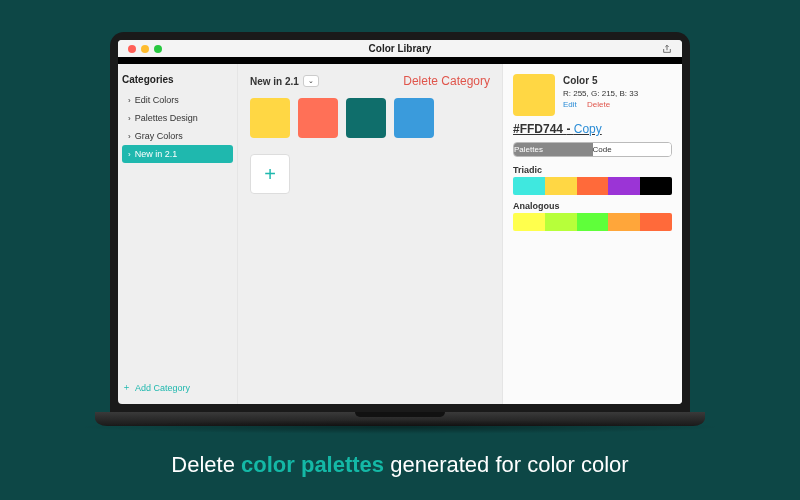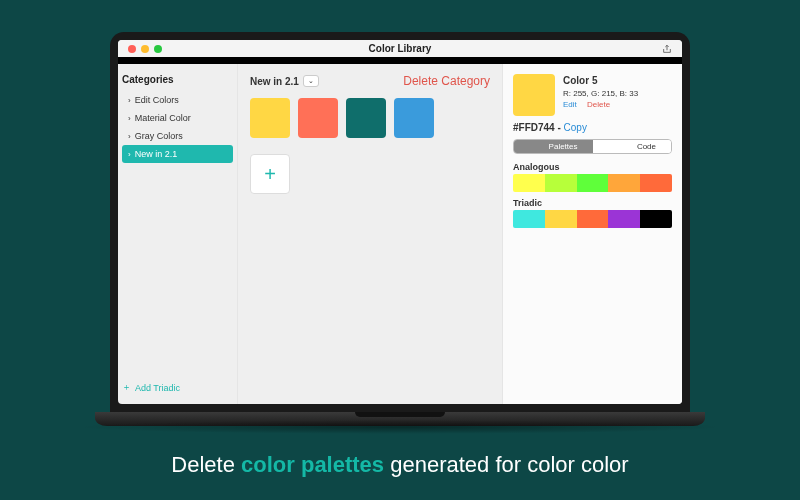--- a/index.html
+++ b/index.html
@@ -65,24 +65,24 @@
   .swatch { width:40px; height:40px; border-radius:4px; cursor:pointer; }
   .add-swatch { width:40px; height:40px; border:1px solid #ddd; border-radius:4px; background:#fff; display:flex; align-items:center; justify-content:center; color:#1fb8ae; font-size:20px; font-weight:200; cursor:pointer; }
 
   .panel { width:180px; background:#fbfbfb; border-left:1px solid #e5e5e5; padding:10px; overflow:hidden; }
   .color-head { display:flex; gap:8px; margin-bottom:6px; }
   .big-sw { width:42px; height:42px; border-radius:4px; }
   .c-info { font-size:8px; line-height:1.4; }
   .c-name { font-weight:700; font-size:10px; }
   .c-links span { cursor:pointer; }
   .c-links .edit{ color:#2a8cd6; } .c-links .del{ color:#e0554b; margin-left:8px;}
-  .hex-row { font-weight:700; font-size:10px; margin:2px 0 6px; }
+  .hex-row { font-weight:700; font-size:12px; margin:2px 0 6px;text-decoration:underline; }
   .copy { color:#2a8cd6; font-weight:400; cursor:pointer; }
   .seg { display:flex; border:1px solid #bbb; border-radius:4px; overflow:hidden; font-size:8px; margin-bottom:8px; }
-  .seg div { flex:1; text-align:right; padding:2px 15px; cursor:pointer; background:#fff; }
+  .seg div { flex:1; text-align:left; padding:2px 0; cursor:pointer; background:#fff; }
   .seg .act { background:#888; color:#fff; }
   .pal-section { margin-bottom:6px; }
   .pal-label { font-weight:700; font-size:9px; margin-bottom:2px; }
   .pal-row { display:flex; height:18px; border-radius:2px; overflow:hidden; }
   .pal-row div { flex:1; }
 
   .tagline {
     position:absolute; left:0; right:0; bottom:22px;
     text-align:center; color:#fff; font-size:22px; font-weight:400;
   }
@@ -111,34 +111,34 @@
 
         <div class="sidebar">
           <div class="sb-title">Categories</div>
           <div id="sb-items">
               <div class="sb-item">
                 <span class="chev">›</span>
                 <span>Edit Colors</span>
               </div>
               <div class="sb-item">
                 <span class="chev">›</span>
-                <span>Material Color</span>
+                <span>Palettes Design</span>
               </div>
               <div class="sb-item">
                 <span class="chev">›</span>
                 <span>Gray Colors</span>
               </div>
               <div class="sb-item sel">
                 <span class="chev">›</span>
                 <span>New in 2.1</span>
               </div>
             </div>
           <div class="add-cat">
             <span>＋</span>
-            <span>Add Triadic</span>
+            <span>Add Category</span>
           </div>
         </div>
 
         <div class="main">
           <div class="main-head">
             <span class="cat-name">New in 2.1</span>
             <span class="dd-btn">
               <span>⌄</span>
             </span>
             <span class="del-cat">Delete Category</span>
@@ -169,39 +169,39 @@
             <span>#FFD744</span>
             <span> - </span>
             <span class="copy">Copy</span>
           </div>
           <div class="seg">
             <div class="act">Palettes</div>
             <div>Code</div>
           </div>
           <div id="palettes">
               <div class="pal-section">
+                <div class="pal-label">Triadic</div>
+                <div class="pal-row">
+                  <div style="background: rgb(63, 232, 223);"></div>
+                  <div style="background: rgb(255, 215, 68);"></div>
+                  <div style="background: rgb(255, 106, 58);"></div>
+                  <div style="background: rgb(155, 52, 214);"></div>
+                  <div style="background: rgb(0, 0, 0);"></div>
+                </div>
+              </div>
+              <div class="pal-section">
                 <div class="pal-label">Analogous</div>
                 <div class="pal-row">
                   <div style="background: rgb(255, 255, 77);"></div>
                   <div style="background: rgb(183, 255, 58);"></div>
                   <div style="background: rgb(95, 255, 58);"></div>
                   <div style="background: rgb(255, 166, 58);"></div>
                   <div style="background: rgb(255, 106, 58);"></div>
                 </div>
               </div>
-              <div class="pal-section">
-                <div class="pal-label">Triadic</div>
-                <div class="pal-row">
-                  <div style="background: rgb(63, 232, 223);"></div>
-                  <div style="background: rgb(255, 215, 68);"></div>
-                  <div style="background: rgb(255, 106, 58);"></div>
-                  <div style="background: rgb(155, 52, 214);"></div>
-                  <div style="background: rgb(0, 0, 0);"></div>
-                </div>
-              </div>
             </div>
         </div>
 
       </div>
     </div>
   </div>
   <div class="base">
     <div class="notch"></div>
     <div class="shadow"></div>
   </div>

